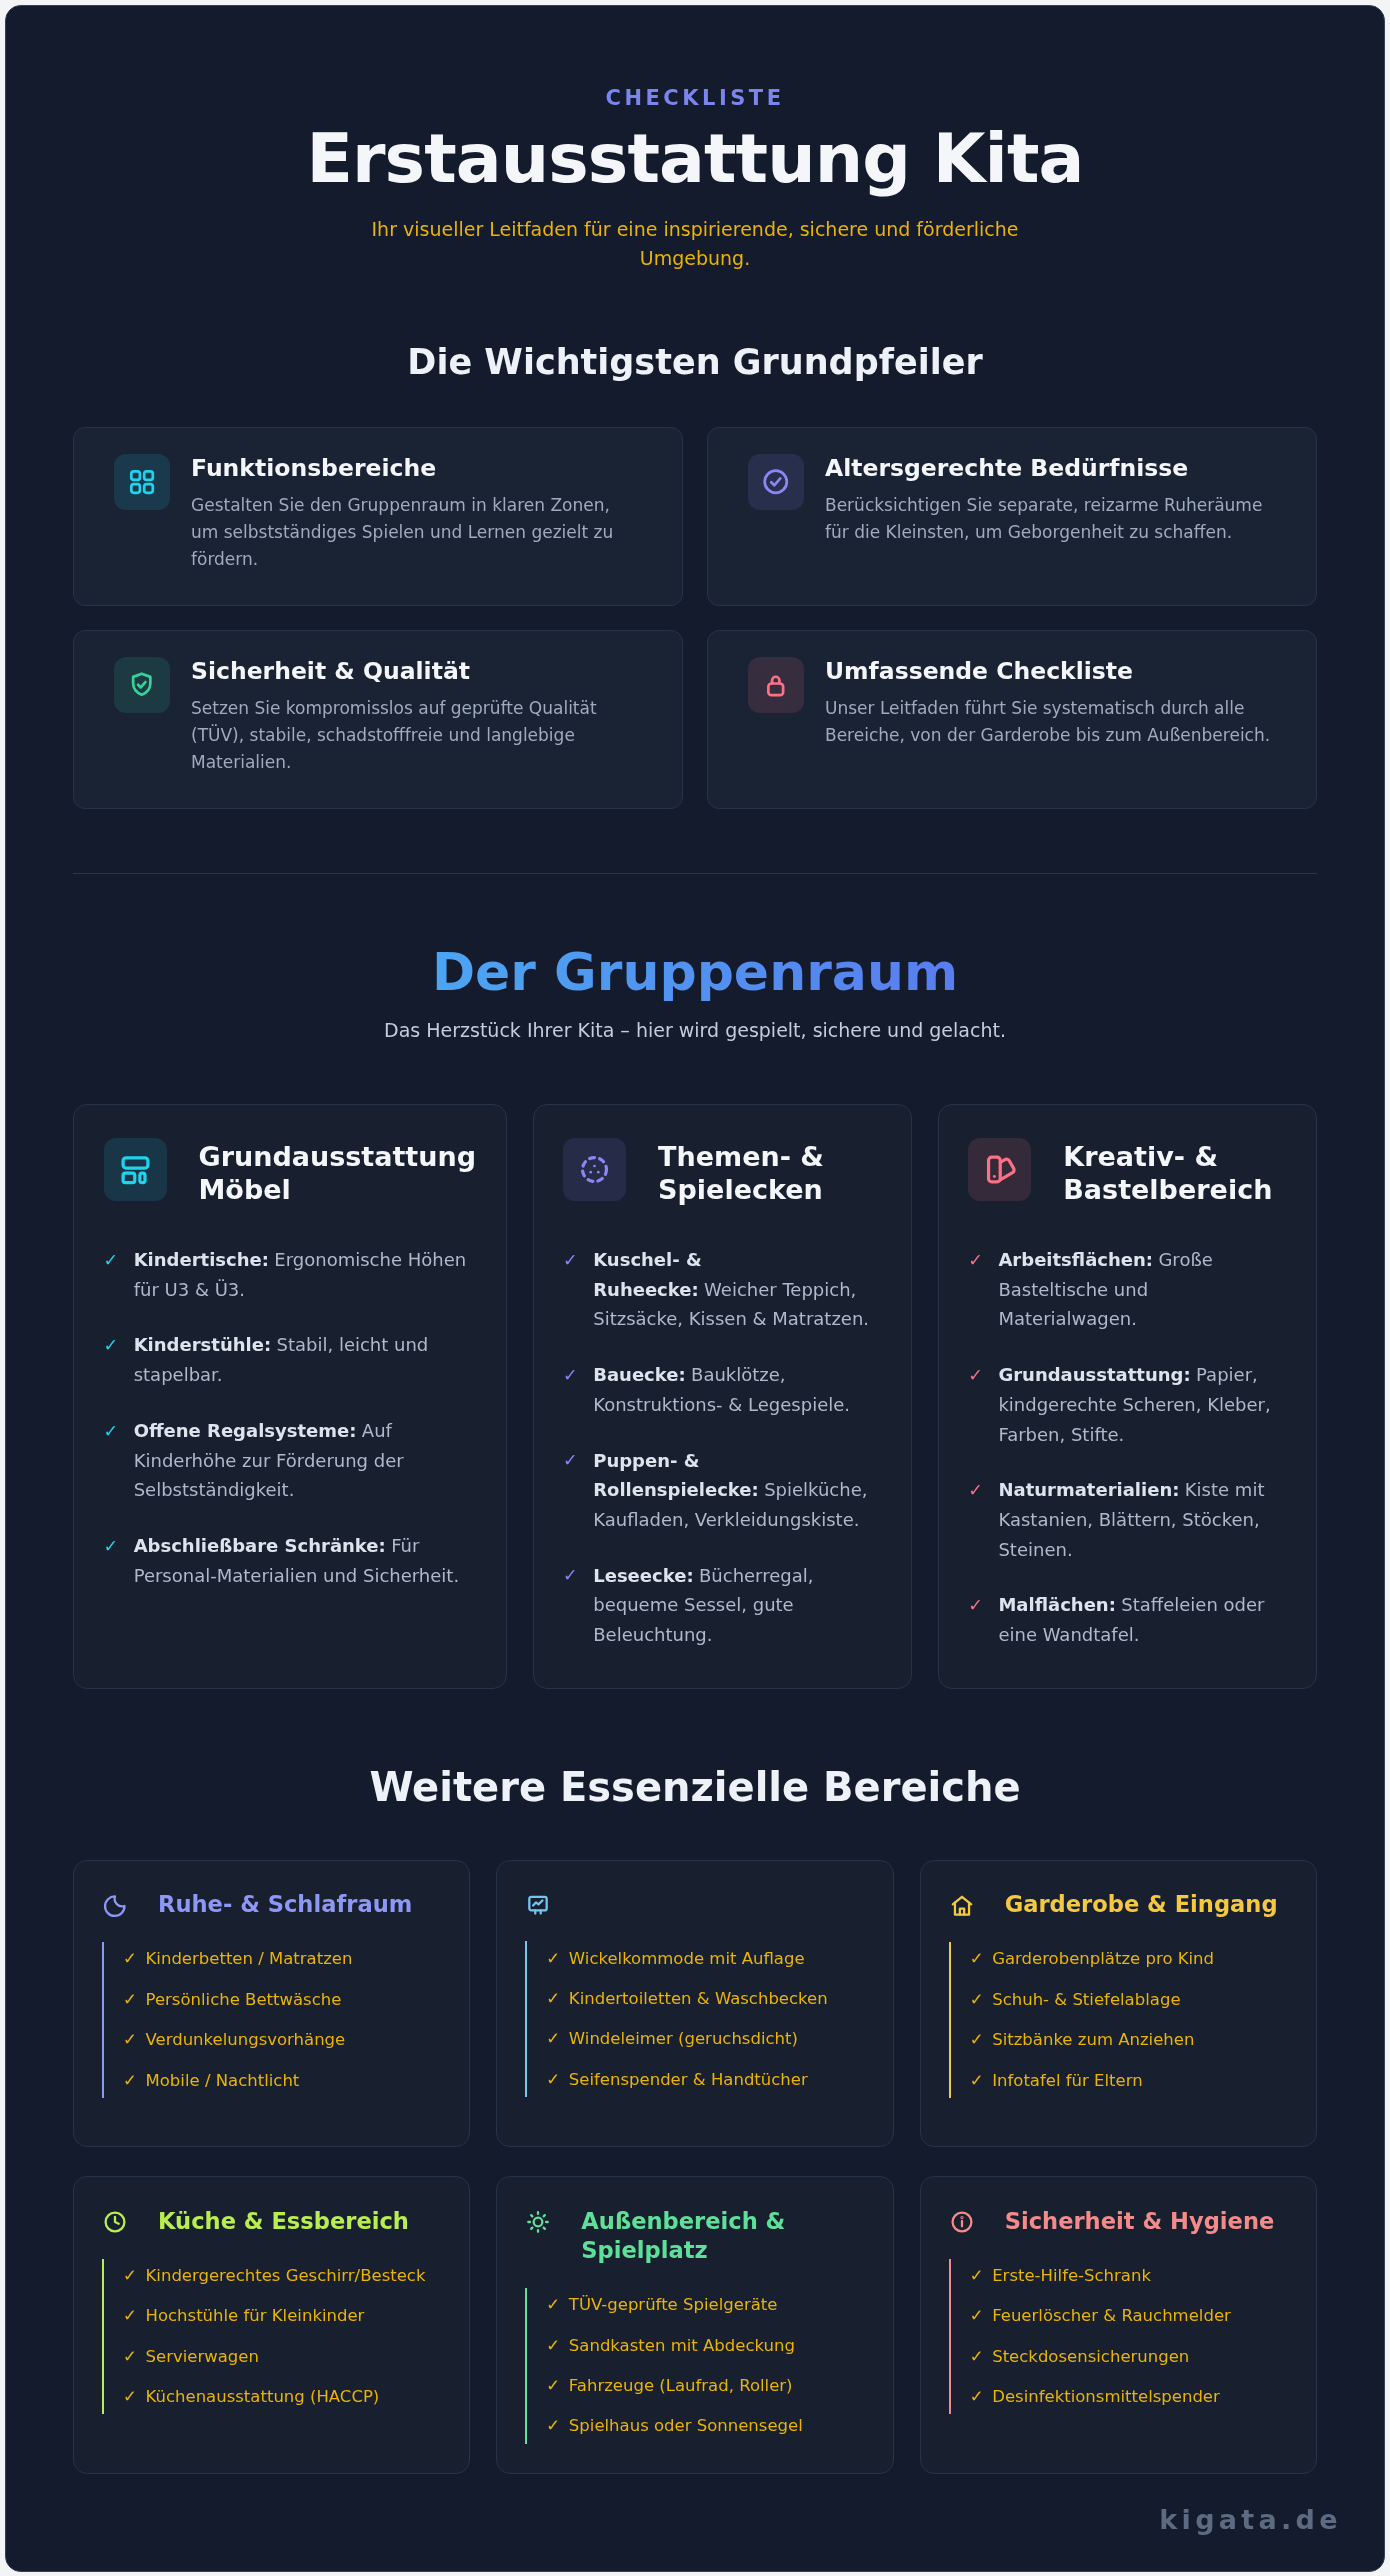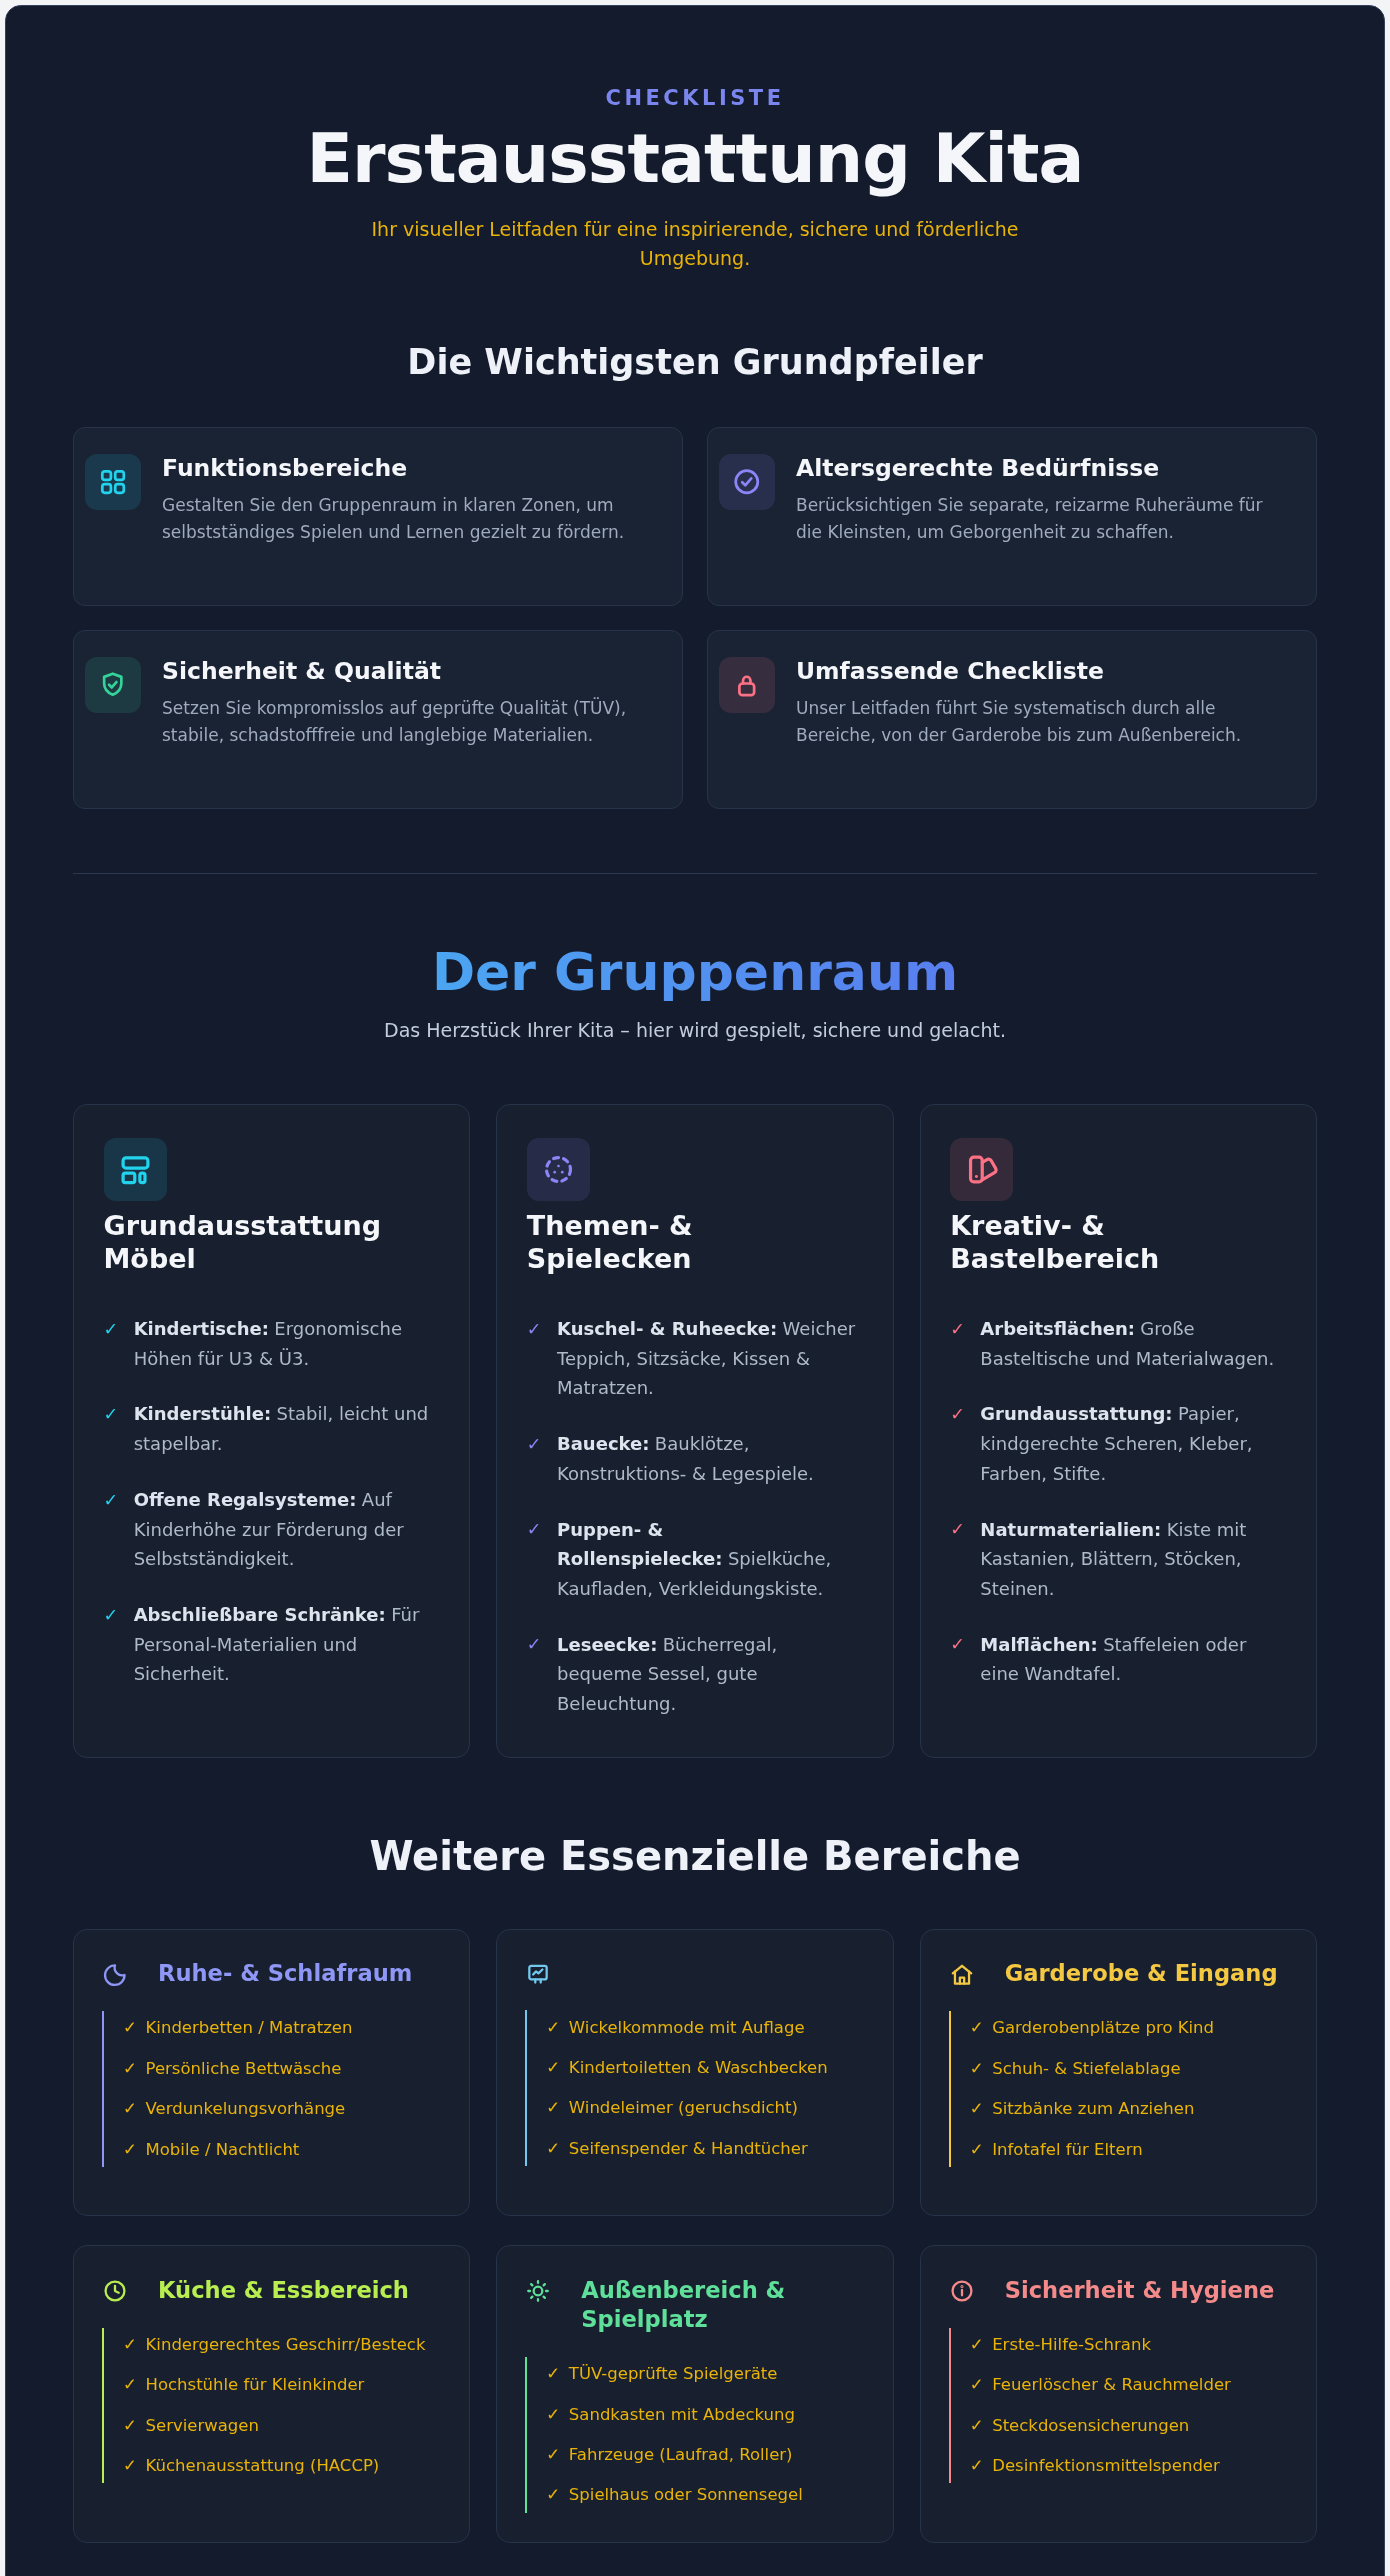--- a/index.html
+++ b/index.html
@@ -23,21 +23,21 @@
   
   .badge { text-align:center; color:#7b85ee; font-weight:bold; font-size:21px; letter-spacing:3.5px; }
   .h1 { text-align:center; color:#f4f6fa; font-weight:bold; font-size:68px; letter-spacing:-0.9px; margin-top:12px; line-height:1.08; }
   .sub1 { text-align:center; color:#eab308; font-size:19px; line-height:1.55; max-width:730px; margin:19px auto 0; }
 
   
   .sec-h2 { text-align:center; color:#eef2f8; font-weight:bold; font-size:35px; margin:68px 0 45px; }
   .pillar-grid { display:grid; grid-template-columns:1fr 1fr; gap:24px; }
   .pillar-card {
     background:#1a2334; border:0.9px solid #273349; border-radius:12px;
-    padding:26px 11px; display:flex; gap:21px; align-items:flex-start;
+    padding:26px 40px; display:flex; gap:21px; align-items:flex-start;
     min-height:179px;
   }
   .icon-tile {
     position:relative; flex:0 0 56px; width:56px; height:56px; border-radius:12px;
     display:flex; align-items:center; justify-content:center; color:var(--accent);
   }
   .icon-tile::before { content:""; position:absolute; inset:0; border-radius:12px; background:var(--accent); opacity:.13; }
   .icon-tile svg { position:relative; width:29.5px; height:29.5px; }
   .pillar-title { font-size:23.5px; font-weight:bold; color:#f4f6fa; margin-bottom:10.4px; }
   .pillar-text { font-size:17px; line-height:1.6; color:#9fabbe; max-width:487px; }
@@ -46,21 +46,21 @@
 
   
   .h2-grad {
     text-align:center; font-weight:bold; font-size:52px; margin-top:68px;
     background:linear-gradient(90deg,#45b7f2 10%,#5f6cee 90%);
     -webkit-background-clip:text; background-clip:text; color:transparent;
   }
   .sub2 { text-align:center; color:#c3cddc; font-size:19px; margin-top:17.4px; }
   .col-grid { display:grid; grid-template-columns:repeat(3,1fr); gap:26px; margin-top:63px; }
   .col-card { background:#18202f; border:0.9px solid #273349; border-radius:14px; padding:33px 29.5px 38px; }
-  .col-head { display:flex; gap:6px; align-items:flex-start;flex-direction:column; }
+  .col-head { display:flex; gap:32px; align-items:flex-start; }
   .col-head .icon-tile { flex:0 0 63px; width:63px; height:63px; }
   .col-head .icon-tile svg { width:35px; height:35px; }
   .col-title { font-size:27px; font-weight:bold; color:#f4f6fa; line-height:1.25; padding-top:1.7px; }
   .g-list { margin-top:38px; display:flex; flex-direction:column; gap:26px; }
   .g-item { display:flex; gap:15.6px; }
   .g-chk { color:var(--accent); font-size:17.4px; line-height:1.65; flex:0 0 auto; padding-top:0.9px; }
   .g-text { font-size:18px; line-height:1.65; color:#aeb9ca; }
   .g-text .lbl { font-weight:bold; color:#dde4ee; margin-right:.3em; }
 
   

